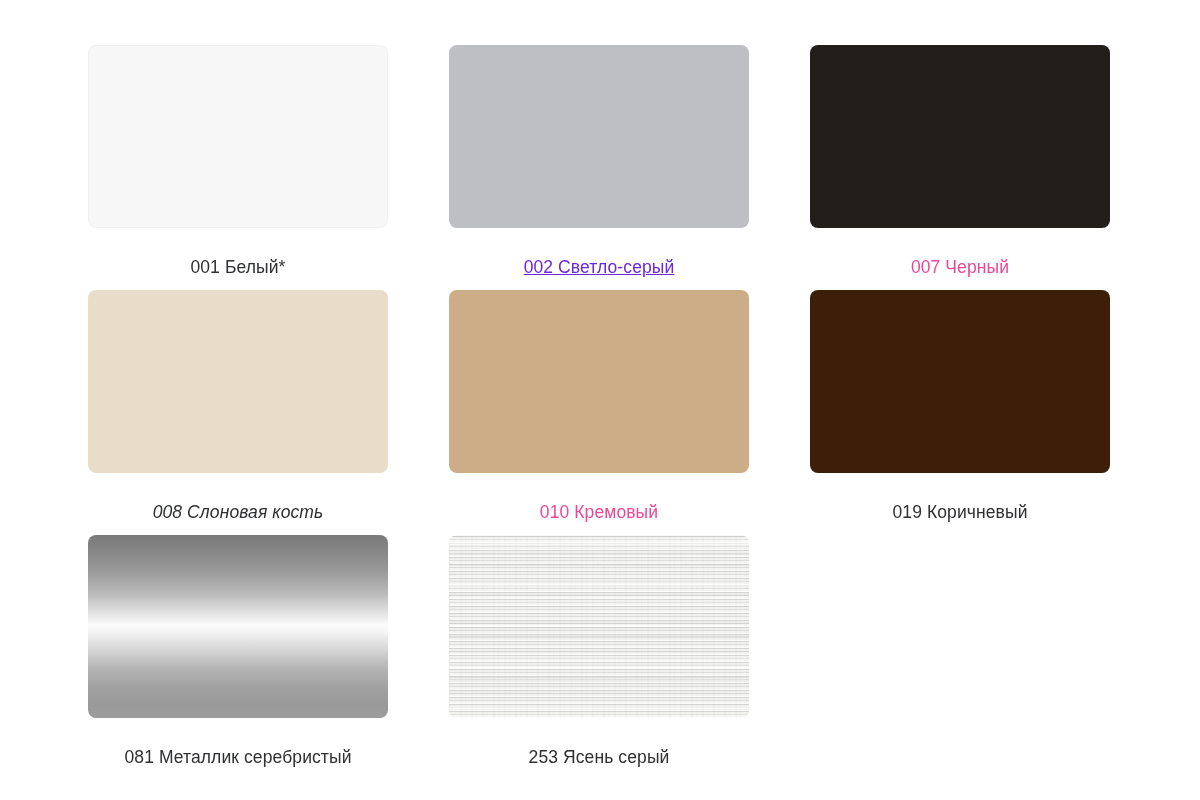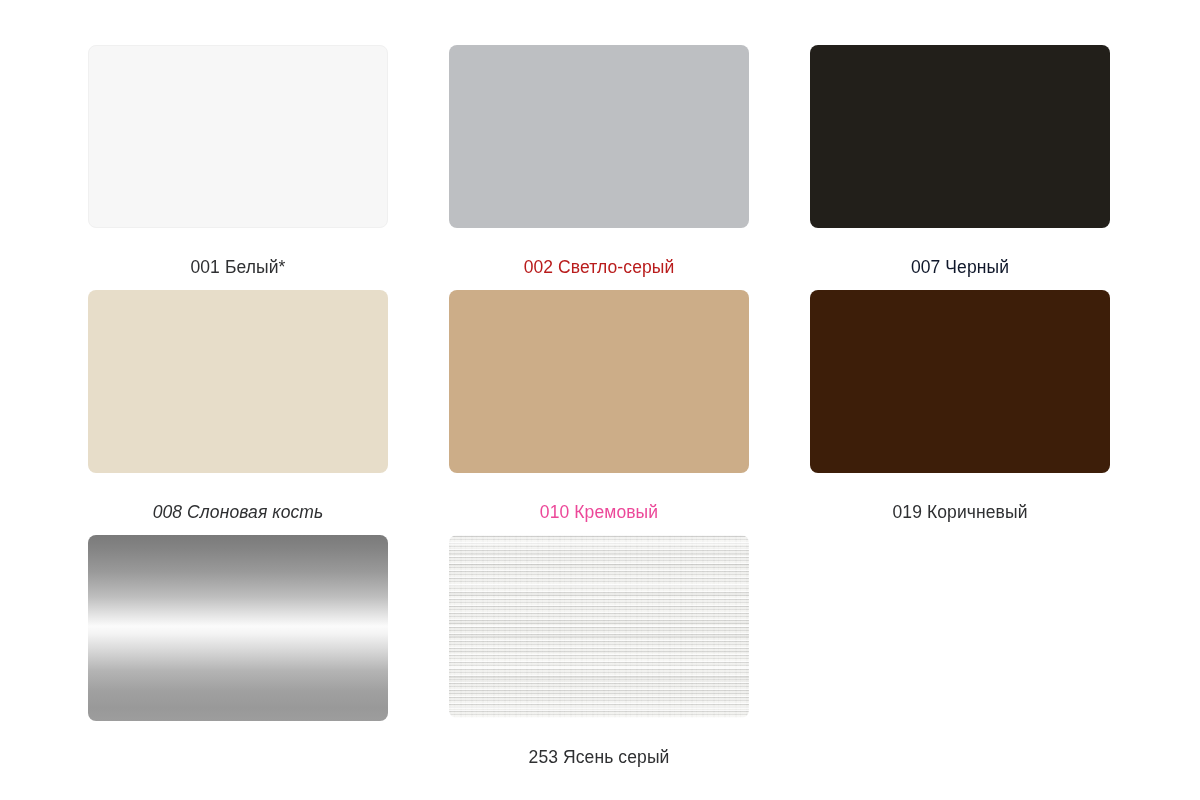--- a/index.html
+++ b/index.html
@@ -152,40 +152,41 @@
 </head>
 <body style="background: rgb(255, 255, 255);">
 
 <div id="swatch-grid">
     <div class="swatch-cell">
       <div class="swatch-chip fill-solid chip-white" style="background-color: rgb(247, 247, 247);"></div>
       <div class="swatch-label" style="color: rgb(47, 48, 50);">001 Белый*</div>
     </div>
     <div class="swatch-cell">
       <div class="swatch-chip fill-solid" style="background-color: rgb(189, 191, 194);"></div>
-      <div class="swatch-label" style="color: #b91c1c;">002 Светло-серый</div>
+      <div class="swatch-label" style="color: #6d28d9; text-decoration: underline;">002 Светло-серый</div>
     </div>
     <div class="swatch-cell">
       <div class="swatch-chip fill-solid" style="background-color: rgb(34, 31, 26);"></div>
-      <div class="swatch-label" style="color: #0f172a;">007 Черный</div>
+      <div class="swatch-label" style="color: #ec4899;">007 Черный</div>
     </div>
     <div class="swatch-cell">
       <div class="swatch-chip fill-solid" style="background-color: rgb(231, 221, 201);"></div>
       <div class="swatch-label" style="color: rgb(47, 48, 50); font-style: italic;">008 Слоновая кость</div>
     </div>
     <div class="swatch-cell">
       <div class="swatch-chip fill-solid" style="background-color: rgb(204, 173, 136);"></div>
       <div class="swatch-label" style="color: #ec4899;">010 Кремовый</div>
     </div>
     <div class="swatch-cell">
       <div class="swatch-chip fill-solid" style="background-color: rgb(61, 30, 9);"></div>
       <div class="swatch-label" style="color: rgb(47, 48, 50);">019 Коричневый</div>
     </div>
     <div class="swatch-cell">
       <div class="swatch-chip fill-metallic"></div>
+      <div class="swatch-label" style="color: rgb(47, 48, 50);">081 Металлик серебристый</div>
     </div>
     <div class="swatch-cell">
       <div class="swatch-chip fill-wood">
         <div class="wood-overlay"></div>
       </div>
       <div class="swatch-label" style="color: rgb(47, 48, 50);">253 Ясень серый</div>
     </div>
   </div>
 
 </body></html>

